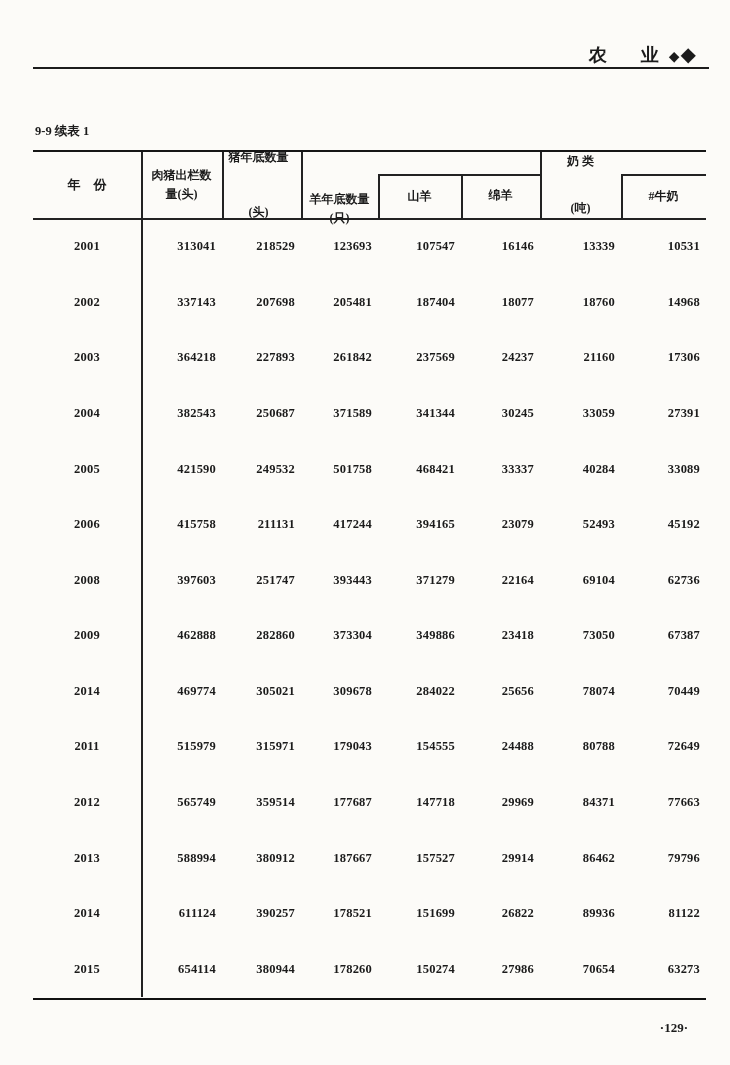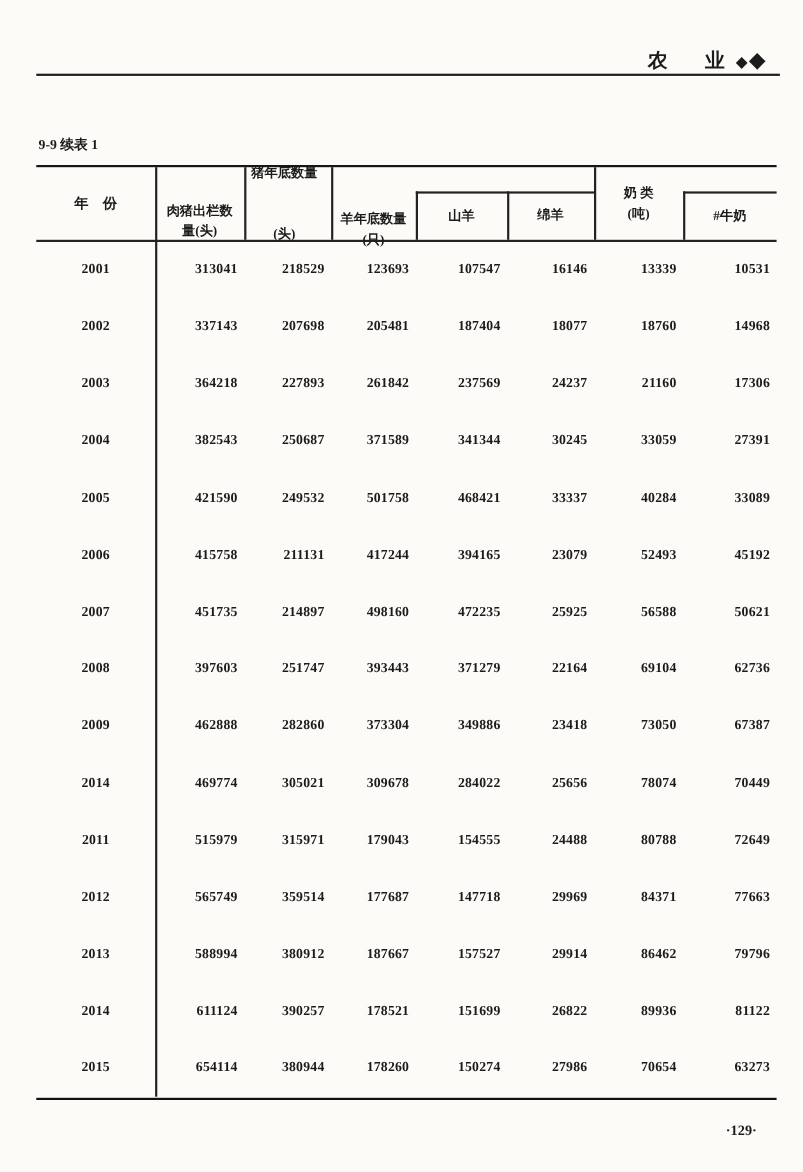--- a/index.html
+++ b/index.html
@@ -59,26 +59,26 @@
   }
 
   .hcell{
     position:absolute;
     display:flex; flex-direction:column;
     align-items:center; justify-content:center;
     font-size:12px; font-weight:bold; line-height:1.55;
     text-align:center;
   }
   .h-year   { left:0;     top:0;    width:108px; height:66px; font-size:13px; }
-  .h-pigout { left:108px; top:16px;    width:81px;  height:66px; }
+  .h-pigout { left:108px; top:0;    width:81px;  height:66px; }
   .h-pigend { left:189px; top:0;    width:73px;  height:66px;gap:36px; }
   .h-sheepend{left:268px; top:0;    width:77px;  height:66px;margin-top:24px; }
   .h-goat   { left:345px; top:22px; width:83px;  height:44px; }
   .h-sheep  { left:428px; top:22px; width:79px;  height:42px; }
-  .h-milk   { left:507px; top:0;    width:81px;  height:66px; }
+  .h-milk   { left:507px; top:0;    width:81px;  height:66px;justify-content:space-between; }
   .h-cowmilk{ left:588px; top:22px; width:85px;  height:44px; }
 
   .tbody{
     position:absolute; top:67px; left:0; width:673px; height:778px;
     display:flex; flex-direction:column;
   }
   .trow{
     flex:1;
     display:grid;
     grid-template-columns:108px 81px 79px 77px 83px 79px 81px 85px;
@@ -202,30 +202,20 @@
         <div class="cell year">2006</div>
         <div class="cell num">415758</div>
         <div class="cell num">211131</div>
         <div class="cell num">417244</div>
         <div class="cell num">394165</div>
         <div class="cell num">23079</div>
         <div class="cell num">52493</div>
         <div class="cell num">45192</div>
       </div>
       <div class="trow">
-        <div class="cell year">2007</div>
-        <div class="cell num">451735</div>
-        <div class="cell num">214897</div>
-        <div class="cell num">498160</div>
-        <div class="cell num">472235</div>
-        <div class="cell num">25925</div>
-        <div class="cell num">56588</div>
-        <div class="cell num">50621</div>
-      </div>
-      <div class="trow">
         <div class="cell year">2008</div>
         <div class="cell num">397603</div>
         <div class="cell num">251747</div>
         <div class="cell num">393443</div>
         <div class="cell num">371279</div>
         <div class="cell num">22164</div>
         <div class="cell num">69104</div>
         <div class="cell num">62736</div>
       </div>
       <div class="trow">

